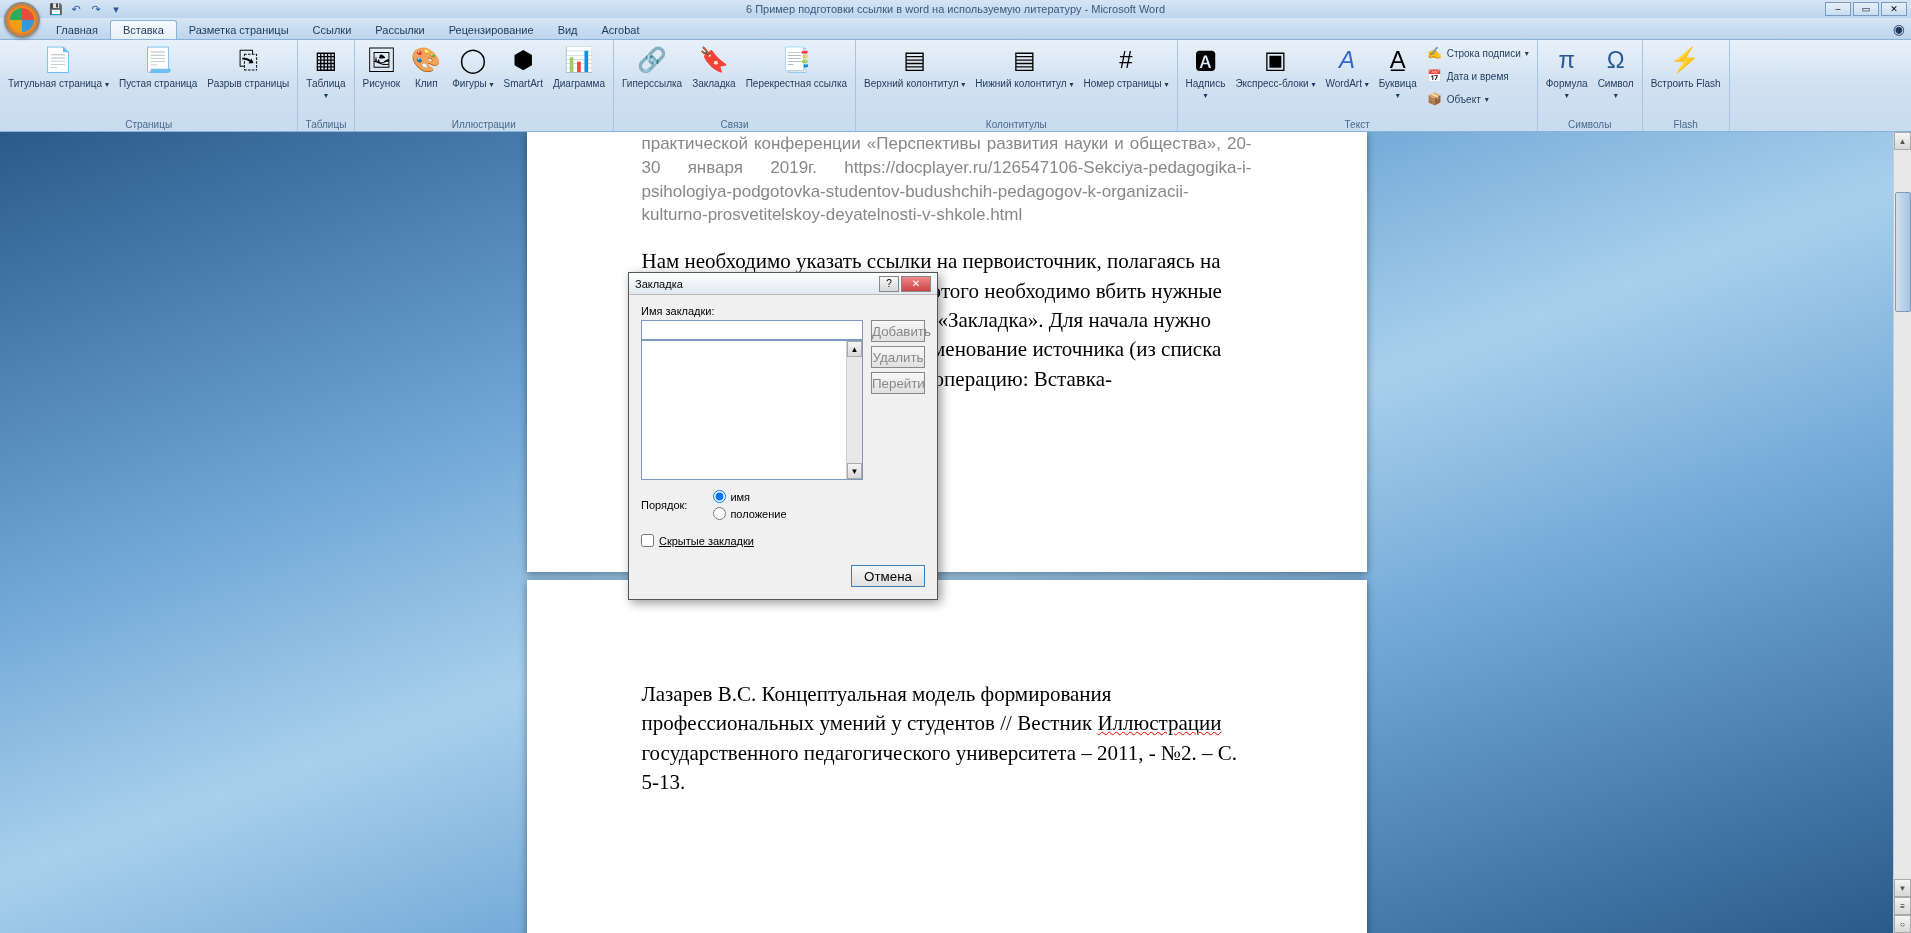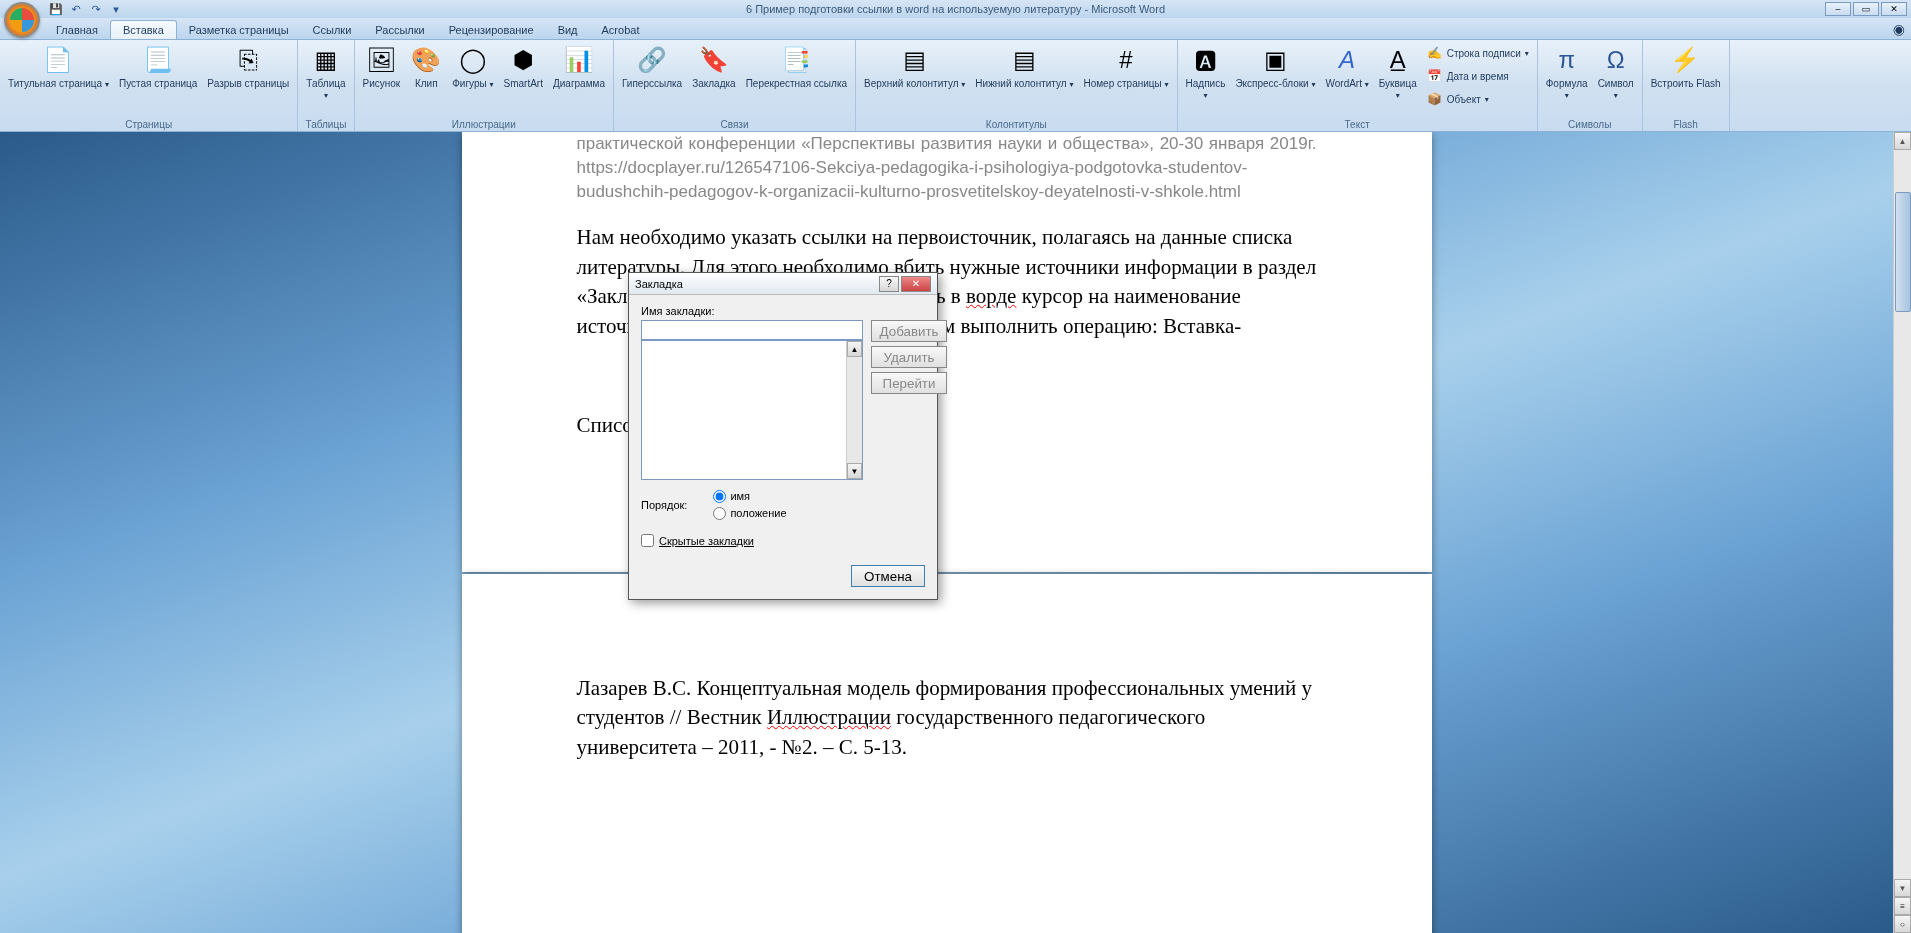--- a/index.html
+++ b/index.html
@@ -31,21 +31,21 @@
 .big-btn .label { font-size: 10px; color: #1e395b; text-align: center; line-height: 11px; }
 .big-btn .label .arrow { font-size: 8px; color: #1e395b; }
 .small-btns { display: flex; flex-direction: column; gap: 1px; }
 .small-btn { display: flex; align-items: center; gap: 4px; padding: 1px 4px; cursor: pointer; height: 22px; }
 .small-btn .si { width: 16px; height: 16px; display: flex; align-items: center; justify-content: center; font-size: 12px; }
 .small-btn span { font-size: 10px; color: #1e395b; }
 .ribbon-help { margin-left: auto; padding: 2px 6px; color: #1e395b; cursor: pointer; font-size: 14px; }
 
 
 .doc-area { position: absolute; top: 132px; left: 0; right: 18px; bottom: 0; background: linear-gradient(160deg, #2a5a8a 0%, #6ba3d4 30%, #a8d0ec 50%, #6ba3d4 70%, #2a5a8a 100%); overflow: hidden; display: flex; justify-content: center; }
-.pages { width: 970px; display: flex; flex-direction: column; gap: 2px; justify-content: space-between; }
+.pages { width: 840px; display: flex; flex-direction: column; gap: 8px; justify-content: space-between; }
 .page { background: #fff; box-shadow: 0 2px 8px rgba(0,0,0,0.4); padding: 0 115px 60px 115px; min-height: 440px; }
 .page p { font-family: "Times New Roman", serif; font-size: 21px; color: #000; line-height: 1.4; margin-bottom: 0; }
 .page p.gray { color: #888; font-size: 17px; font-family: Arial, sans-serif; text-align: justify; }
 .page .sp { height: 20px; }
 .red-underline { text-decoration: underline wavy red; text-decoration-thickness: 1px; }
 
 
 .scrollbar { position: absolute; top: 132px; right: 0; width: 18px; bottom: 0; background: #e8e8e8; border-left: 1px solid #ccc; }
 .scroll-up, .scroll-down { height: 18px; background: linear-gradient(#f5f5f5, #d8d8d8); border: 1px solid #aaa; display: flex; align-items: center; justify-content: center; font-size: 8px; color: #555; cursor: pointer; }
 .scroll-thumb { position: absolute; top: 60px; width: 16px; left: 1px; height: 120px; background: linear-gradient(to right, #d0e0f0, #a8c4e0); border: 1px solid #7a9ac0; border-radius: 2px; cursor: pointer; }
@@ -60,25 +60,25 @@
 .dialog-title .dt-btn { width: 20px; height: 16px; margin-left: 2px; display: flex; align-items: center; justify-content: center; border: 1px solid #888; background: linear-gradient(#f8f8f8, #d8d8d8); font-size: 10px; cursor: pointer; }
 .dialog-title .dt-close { background: linear-gradient(#e88, #c44); color: #fff; width: 30px; }
 .dialog-body { padding: 10px 12px 12px 12px; }
 .dlg-label { color: #000; margin-bottom: 3px; }
 .dlg-input { width: 222px; height: 20px; border: 1px solid #7a9ac0; background: #fff; padding: 0 3px; }
 .dlg-row { display: flex; gap: 8px; align-items: flex-start; }
 .dlg-list { width: 222px; height: 140px; border: 1px solid #7a9ac0; background: #fff; position: relative; }
 .dlg-list-scroll { position: absolute; right: 0; top: 0; bottom: 0; width: 16px; background: #e8e8e8; border-left: 1px solid #ccc; }
 .dlg-list-scroll .sa { height: 16px; background: linear-gradient(#f5f5f5,#d8d8d8); border: 1px solid #aaa; font-size: 8px; display: flex; align-items: center; justify-content: center; }
 .dlg-btns { display: flex; flex-direction: column; gap: 4px; }
-.dlg-btn { width: 76px; height: 22px; border: 1px solid #888; background: linear-gradient(#f8f8f8, #e0e0e0); color: #888; cursor: default; }
+.dlg-btn { width: 54px; height: 22px; border: 1px solid #888; background: linear-gradient(#f8f8f8, #e0e0e0); color: #888; cursor: default; }
 .dlg-btn.enabled { color: #000; cursor: pointer; border: 1px solid #3c7fb1; }
 .dlg-order { margin-top: 10px; display: flex; align-items: center; gap: 26px; }
 .dlg-radios { display: flex; flex-direction: column; gap: 4px; }
-.dlg-radios label { display: flex; gap: 4px; color: #000; }
+.dlg-radios label { display: flex; align-items: center; gap: 4px; color: #000; }
 .dlg-check { margin-top: 14px; display: flex; align-items: center; gap: 5px; color: #000; text-decoration: underline; }
 .dlg-footer { margin-top: 18px; display: flex; justify-content: flex-end; }
 .dlg-footer .dlg-btn { width: 74px; }
 </style>
 </head>
 <body>
 
 <div class="titlebar">
   <div class="office-btn"></div>
   <div class="titlebar-left">

